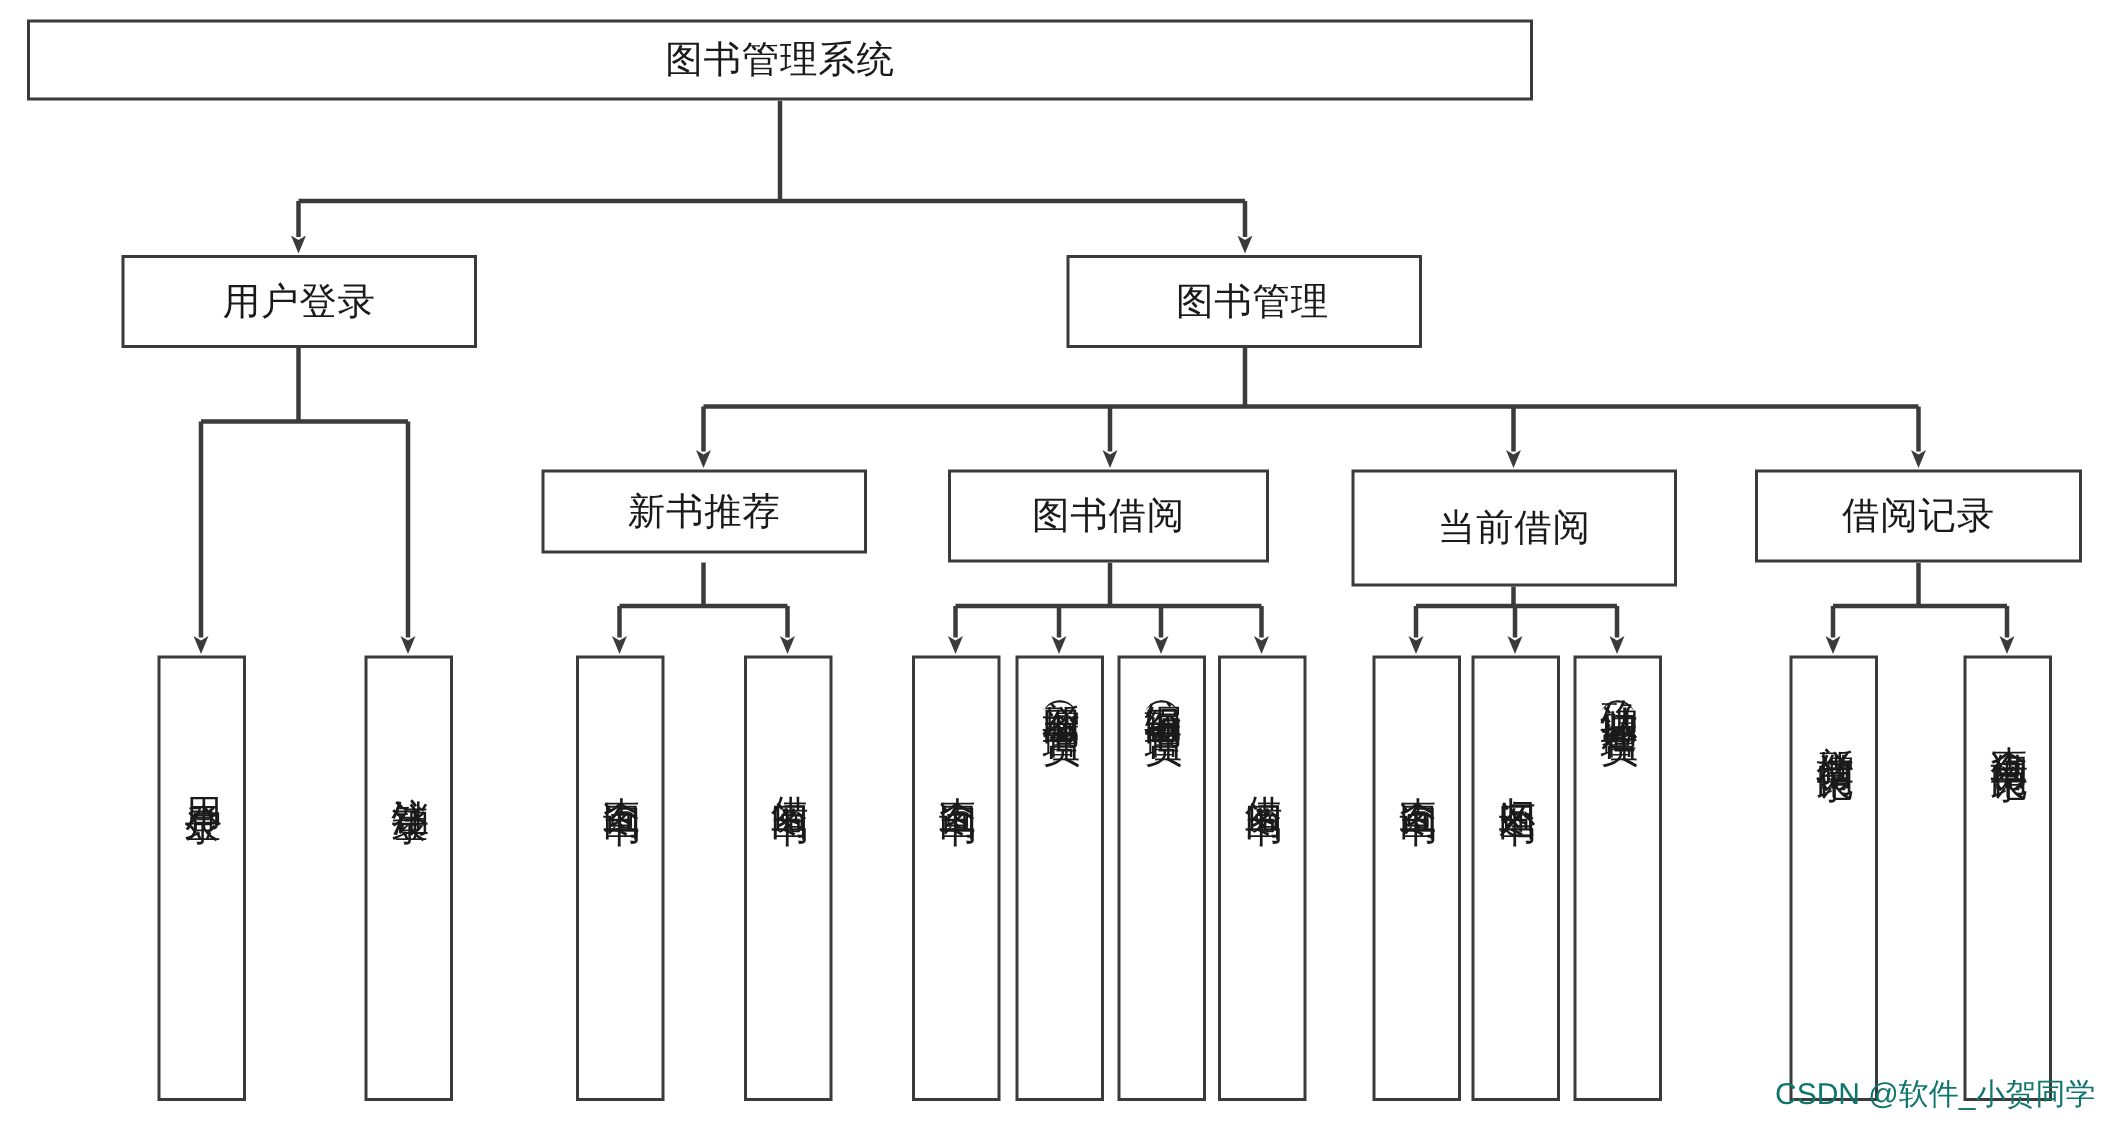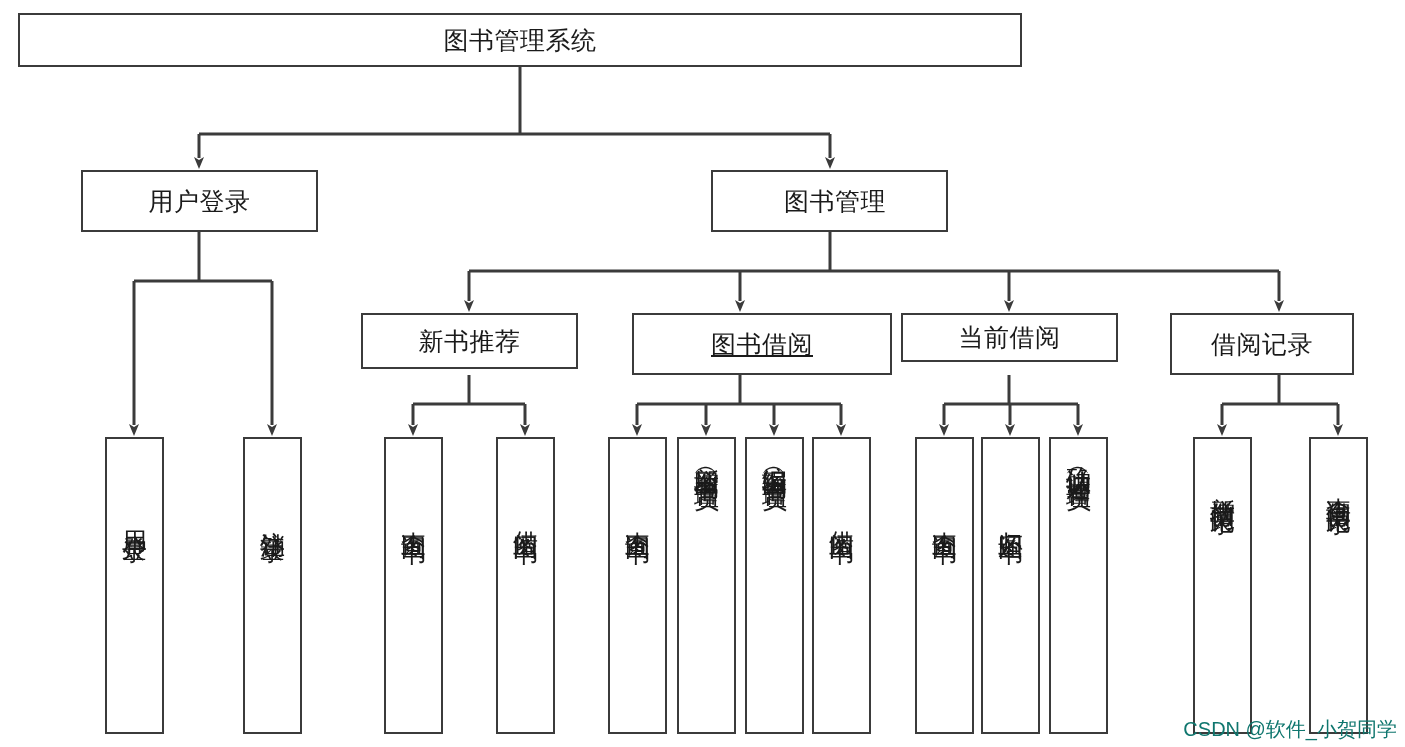--- a/index.html
+++ b/index.html
@@ -130,27 +130,27 @@
   <div class="node horiz" style="left:81px; top:170px; width:237px; height:62px;">
     <span class="node-label">用户登录</span>
   </div>
   <div class="node horiz" style="left:711px; top:170px; width:237px; height:62px;padding-left:11px;">
     <span class="node-label">图书管理</span>
   </div>
 
   <div class="node horiz" style="left:361px; top:313px; width:217px; height:56px;">
     <span class="node-label">新书推荐</span>
   </div>
-  <div class="node horiz" style="left:632px; top:313px; width:260px; height:62px;text-decoration:underline;">
+  <div class="node horiz" style="left:632px; top:313px; width:214px; height:62px;">
     <span class="node-label">图书借阅</span>
   </div>
-  <div class="node horiz" style="left:901px; top:313px; width:217px; height:49px;">
+  <div class="node horiz" style="left:901px; top:313px; width:217px; height:78px;">
     <span class="node-label">当前借阅</span>
   </div>
-  <div class="node horiz" style="left:1170px; top:313px; width:184px; height:62px;">
+  <div class="node horiz" style="left:1170px; top:313px; width:218px; height:62px;">
     <span class="node-label">借阅记录</span>
   </div>
 
   <div class="node vert" style="left:105px; top:437px; width:59px; height:297px; padding-top:72px;">
     <span class="node-label">用户登录</span>
   </div>
   <div class="node vert" style="left:243px; top:437px; width:59px; height:297px; padding-top:72px;">
     <span class="node-label">注销登录</span>
   </div>
 

